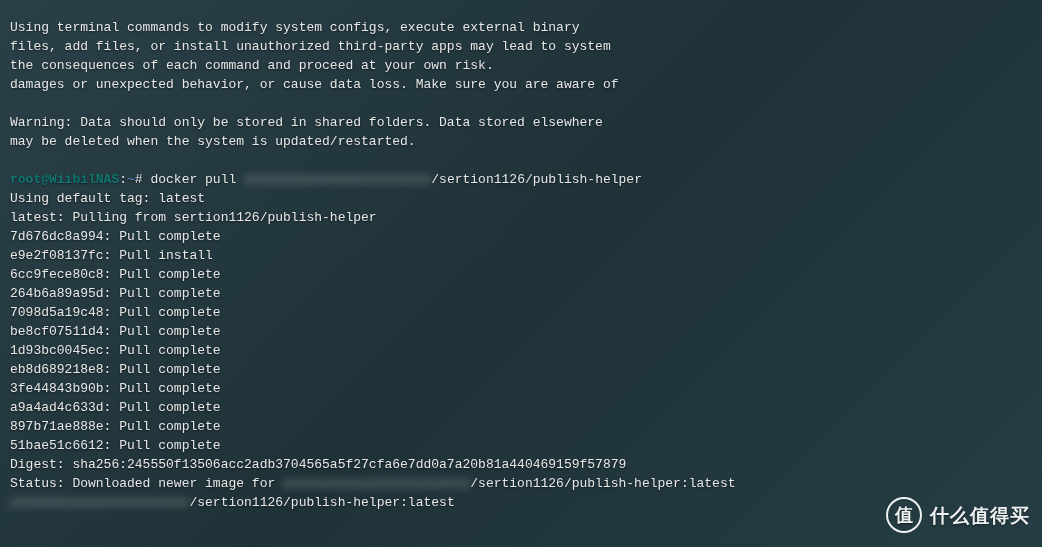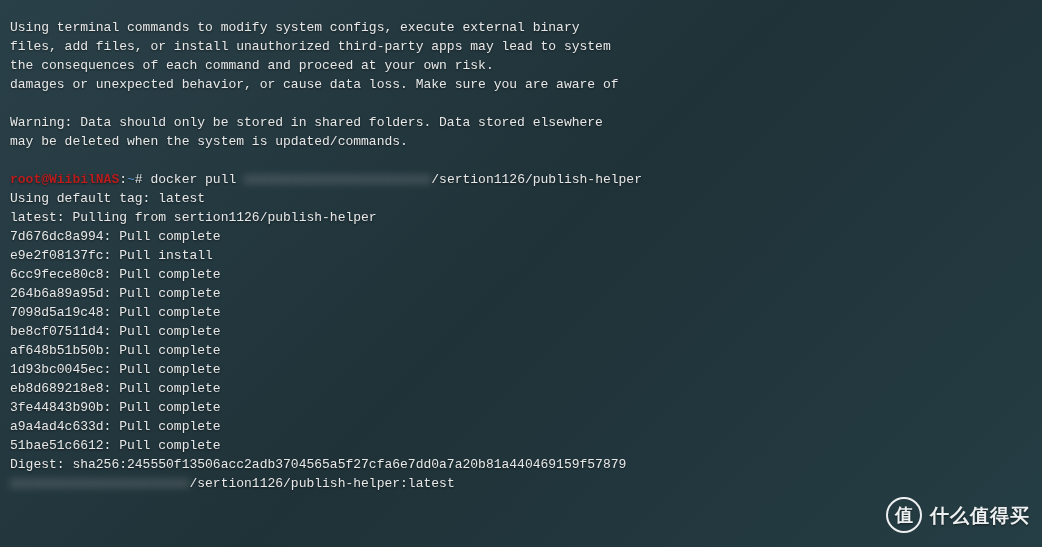--- a/index.html
+++ b/index.html
@@ -17,21 +17,21 @@
       color: #e8e8e8;
       padding: 18px 10px 10px 10px;
       overflow: hidden;
       position: relative;
       text-shadow: 0 1px 2px rgba(0,0,0,0.5);
     }
     .line {
       white-space: pre;
     }
     .prompt-user {
-      color: #b91c1c;
+      color: #0f766e;
       font-weight: bold;
     }
     .prompt-colon {
       color: #e8e8e8;
     }
     .prompt-path {
       color: #5b9bd5;
     }
     .cmd {
       color: #e8e8e8;
@@ -77,37 +77,38 @@
 </head>
 <body>
 
 <div>
   <div class="line">Using terminal commands to modify system configs, execute external binary</div>
   <div class="line">files, add files, or install unauthorized third-party apps may lead to system</div>
   <div class="line">the consequences of each command and proceed at your own risk.</div>
   <div class="line">damages or unexpected behavior, or cause data loss. Make sure you are aware of</div>
   <div class="spacer"></div>
   <div class="line">Warning: Data should only be stored in shared folders. Data stored elsewhere</div>
-  <div class="line">may be deleted when the system is updated/commands.</div>
+  <div class="line">may be deleted when the system is updated/restarted.</div>
   <div class="spacer"></div>
   <div class="line"><span class="prompt-user">root@WiibilNAS</span><span class="prompt-colon">:</span><span class="prompt-path">~</span><span class="cmd"># </span><span class="cmd">docker pull </span><span class="blur">xxxxxxxxxxxxxxxxxxxxxxxx</span><span class="cmd">/sertion1126/publish-helper</span></div>
   <div class="line">Using default tag: latest</div>
   <div class="line">latest: Pulling from sertion1126/publish-helper</div>
   <div class="line">7d676dc8a994: Pull complete</div>
   <div class="line">e9e2f08137fc: Pull install</div>
   <div class="line">6cc9fece80c8: Pull complete</div>
   <div class="line">264b6a89a95d: Pull complete</div>
   <div class="line">7098d5a19c48: Pull complete</div>
   <div class="line">be8cf07511d4: Pull complete</div>
-  <div class="line">af648b51b50b: Pull complete</div>
   <div class="line">1d93bc0045ec: Pull complete</div>
   <div class="line">eb8d689218e8: Pull complete</div>
   <div class="line">3fe44843b90b: Pull complete</div>
   <div class="line">a9a4ad4c633d: Pull complete</div>
+  <div class="line">897b71ae888e: Pull complete</div>
   <div class="line">51bae51c6612: Pull complete</div>
   <div class="line">Digest: sha256:245550f13506acc2adb3704565a5f27cfa6e7dd0a7a20b81a440469159f57879</div>
+  <div class="line"><span>Status: Downloaded newer image for </span><span class="blur">xxxxxxxxxxxxxxxxxxxxxxxx</span><span>/sertion1126/publish-helper:latest</span></div>
   <div class="line"><span class="blur">xxxxxxxxxxxxxxxxxxxxxxx</span><span>/sertion1126/publish-helper:latest</span></div>
 </div>
 
 <div class="watermark">
   <div class="watermark-circle">值</div>
   <div class="watermark-text">什么值得买</div>
 </div>
 
 </body></html>

